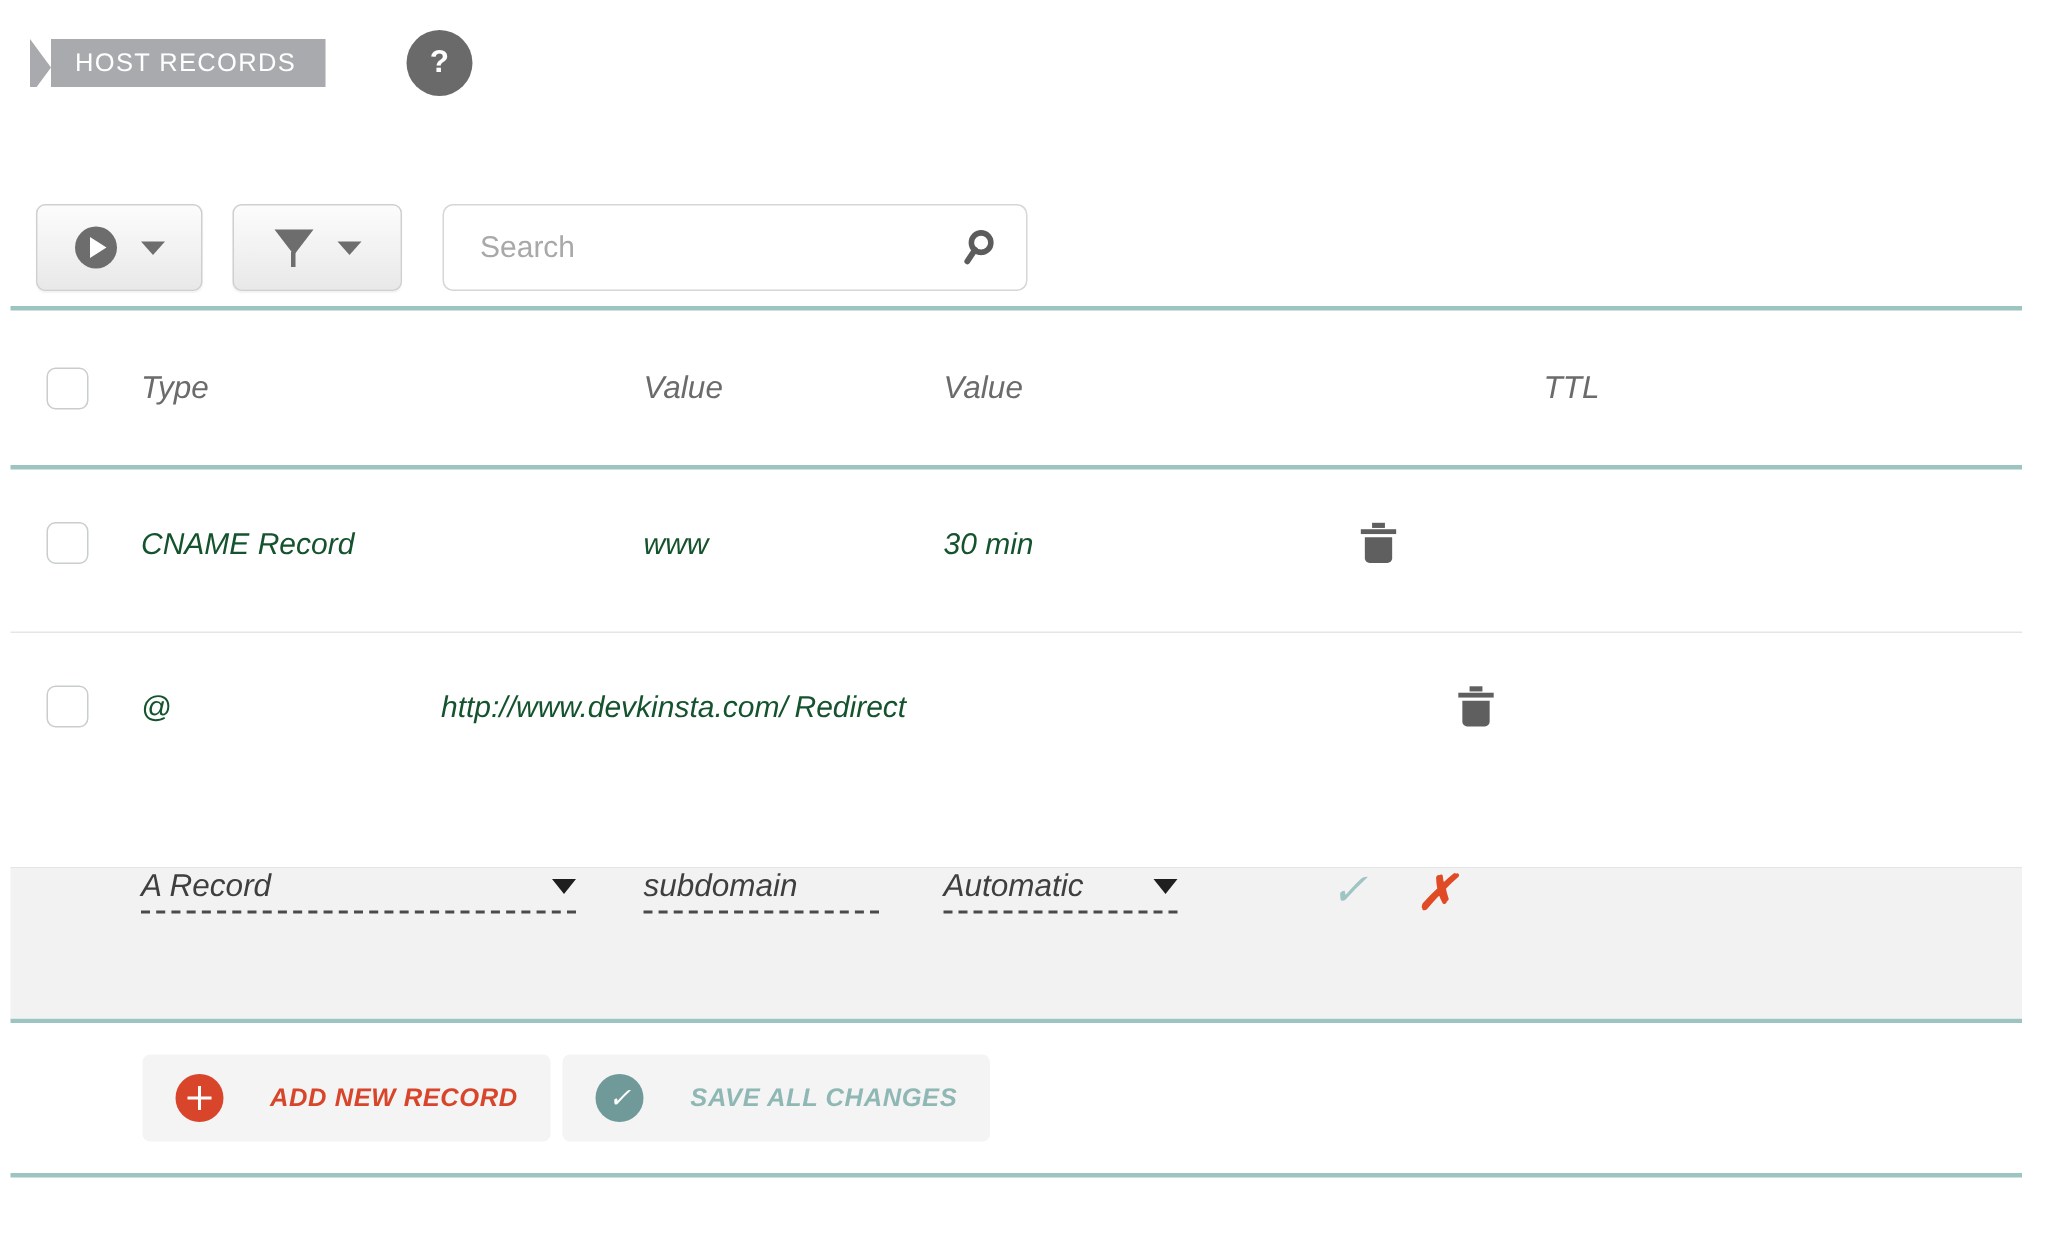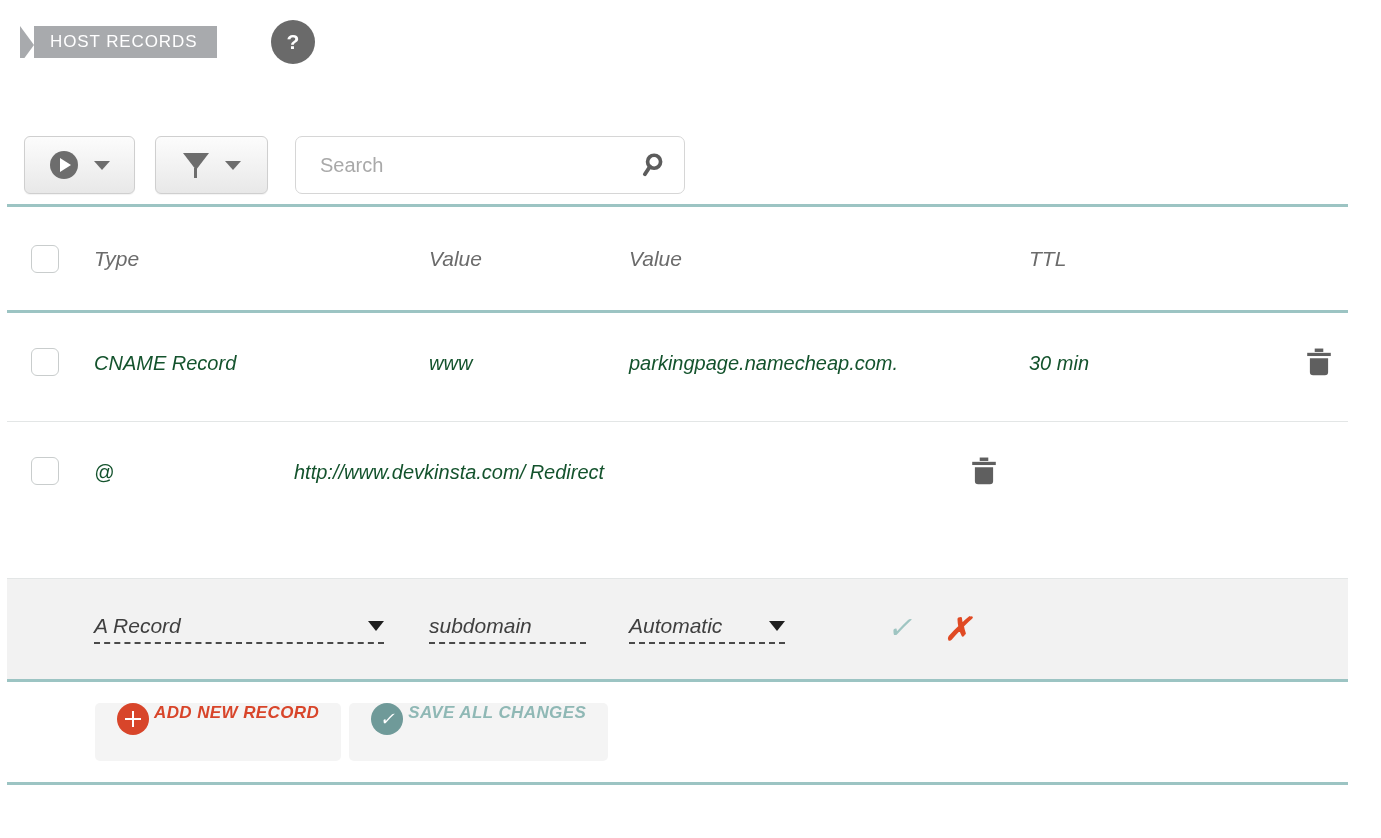--- a/index.html
+++ b/index.html
@@ -233,21 +233,21 @@
     width: 26px;
     height: 30px;
     cursor: pointer;
     color: #5f5f5f;
   }
 
   
   .row.edit {
     height: 100px;
     background: #f2f2f2;
-    align-items: center;
+    align-items: flex-start;
     padding-top: 0;
     position: relative;
   }
   .field {
     position: relative;
     display: inline-flex;
     align-items: baseline;
     border-bottom: 2px dashed #4a4a4a;
     padding-bottom: 4px;
     cursor: text;
@@ -290,22 +290,22 @@
   
   .footer {
     display: flex;
     align-items: center;
     padding: 21px 0 21px 88px;
     gap: 8px;
   }
   .fbtn {
     height: 58px;
     display: flex;
-    align-items: flex-start;
-    gap: 5px;
+    align-items: center;
+    gap: 31px;
     padding: 0 22px;
     border-radius: 5px;
     background: #f4f4f4;
     cursor: pointer;
     box-sizing: border-box;
   }
   .fbtn .blabel {
     font-size: 17px;
     font-weight: bold;
     letter-spacing: 0.4px;
@@ -383,21 +383,20 @@
     </div>
 
     <div class="rule-teal"></div>
 
     <div class="row data">
       <div class="col-check">
         <span class="checkbox"></span>
       </div>
       <div class="col-type"><span class="td">CNAME Record</span></div>
       <div class="col-host"><span class="td">www</span></div>
-      <div class="col-value"><span class="td">parkingpage.namecheap.com.</span></div>
       <div class="col-ttl"><span class="td">30 min</span></div>
       <div class="col-act">
         <svg class="trash" viewBox="0 0 24 28">
           <rect x="8" y="0.5" width="8" height="3.2" fill="currentColor"></rect>
           <rect x="1" y="4.5" width="22" height="3" fill="currentColor"></rect>
           <path d="M3.5 9.5 h17 v13 a3 3 0 0 1 -3 3 h-11 a3 3 0 0 1 -3 -3 z" fill="currentColor"></path>
         </svg>
       </div>
     </div>
 

